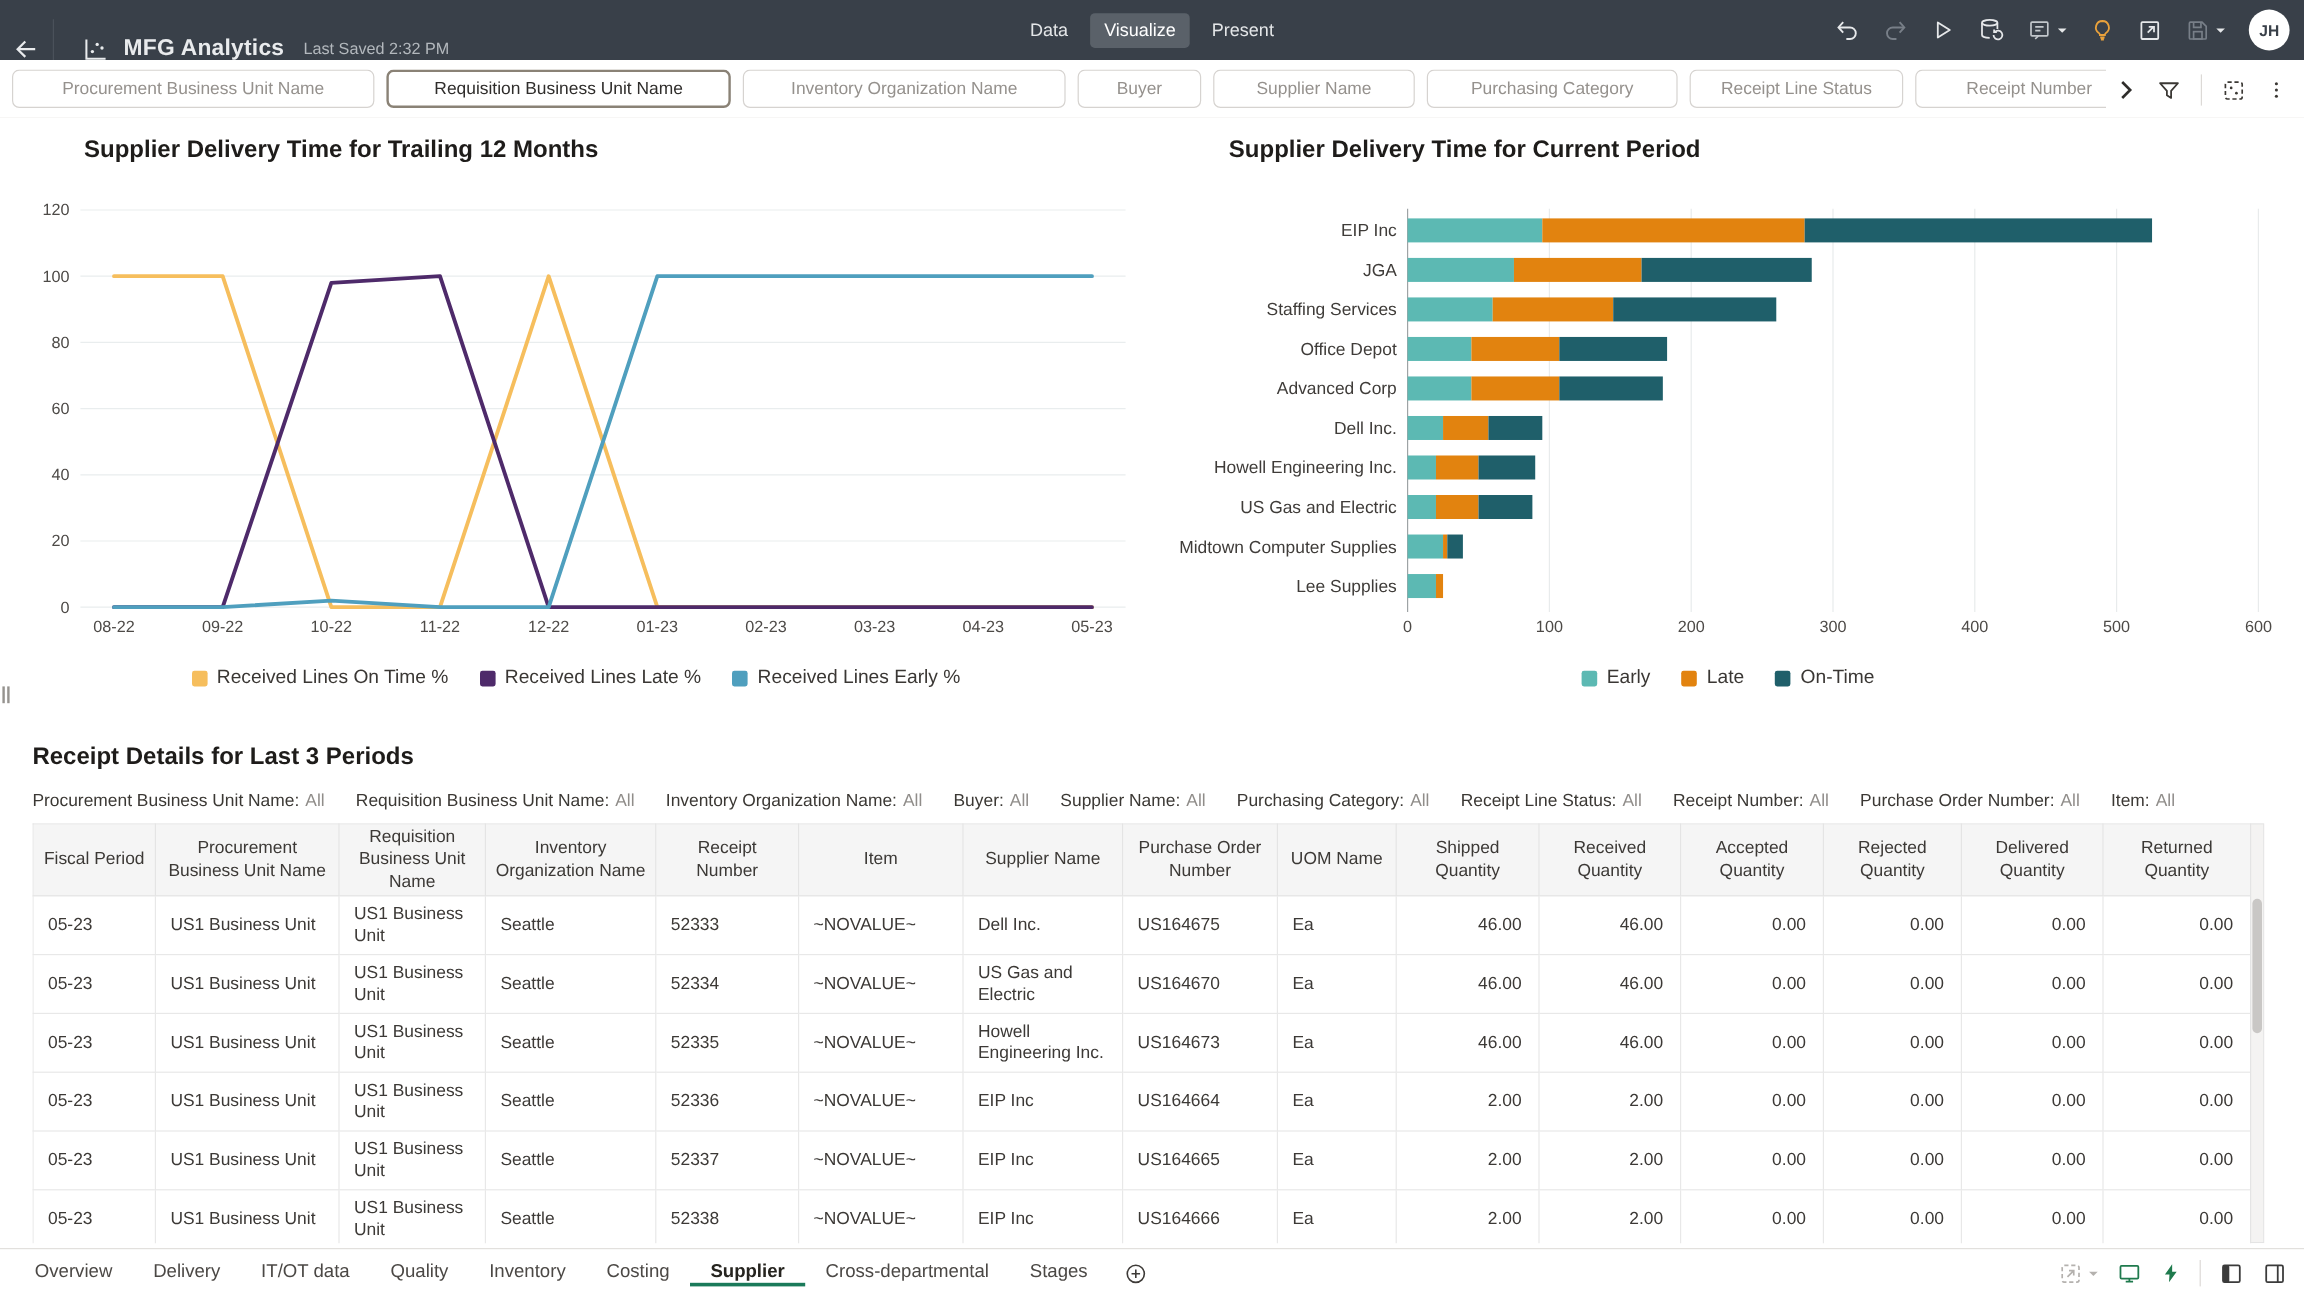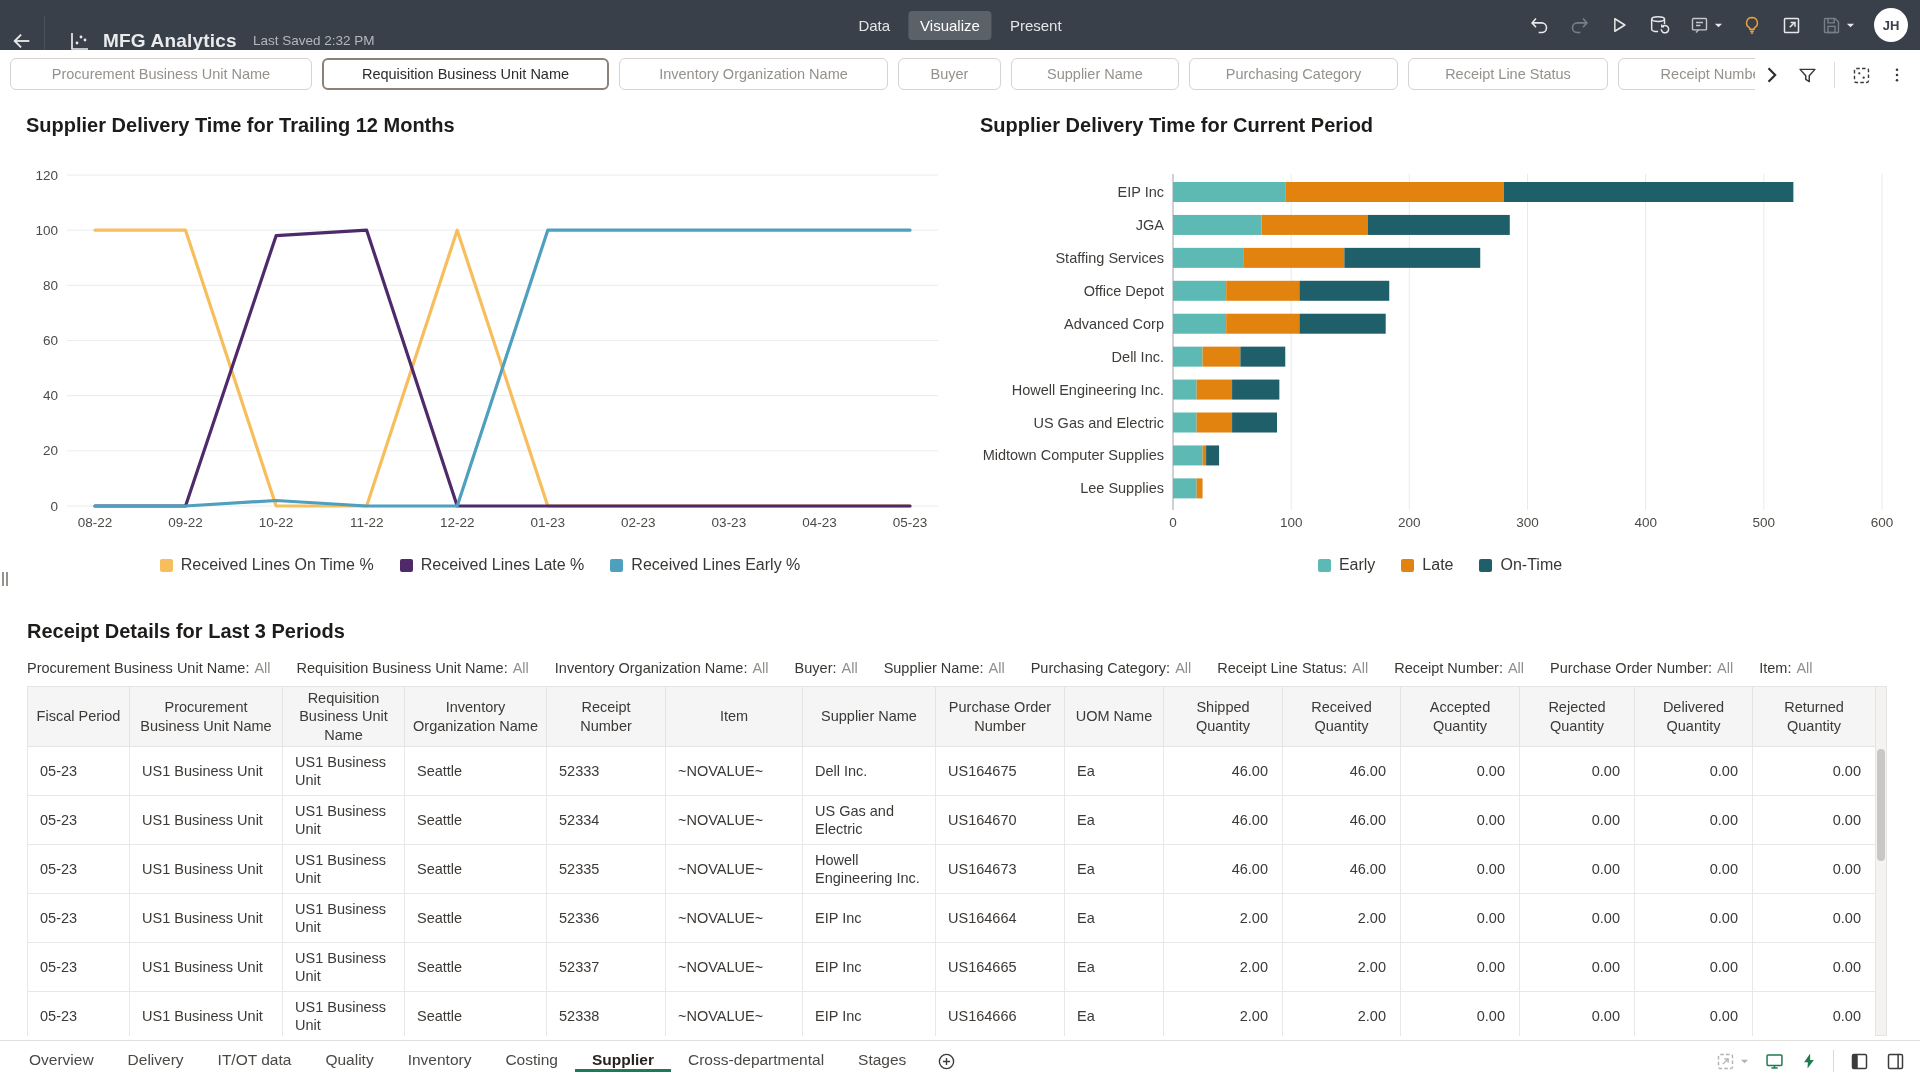--- a/index.html
+++ b/index.html
@@ -33,21 +33,21 @@
   .chip{flex:0 0 auto;height:32px;border:1px solid #D6D3D0;border-radius:6px;display:flex;
         align-items:center;justify-content:center;font-size:14.5px;color:#95918D;background:#fff;cursor:pointer;box-sizing:border-box;}
   .chip.active{border:2px solid #8A8276;color:#2F2D2B;}
   .fbar-right{position:absolute;right:14px;top:8px;height:34px;display:flex;align-items:center;gap:16px;}
   .fbtn{display:flex;align-items:center;color:#3B3834;cursor:pointer;}
   .fdiv{width:1px;height:26px;background:#DCD9D6;}
 
   
   .card{position:absolute;top:98px;width:960px;height:500px;background:#fff;}
   .card.left{left:0;} .card.right{left:960px;}
-  .cardtitle{position:absolute;top:16px;font-size:20px;font-weight:700;color:#1E1C1A;}
+  .cardtitle{position:absolute;top:16px;font-size:20px;font-weight:700;color:#1E1C1A;margin-left:44px;}
   .card.left .cardtitle{left:26px;} .card.right .cardtitle{left:20px;}
   .plot{position:absolute;top:40px;left:0;}
   .legend{position:absolute;top:458px;left:0;width:100%;display:flex;justify-content:center;gap:26px;
           font-size:16px;color:#3A3734;align-items:center;}
   .lg-item{display:flex;align-items:center;gap:8px;}
   .lg-sw{width:13px;height:13px;border-radius:2px;display:inline-block;}
 
   .resize-handle{position:absolute;left:2px;top:572px;display:flex;gap:2px;}
   .resize-handle i{display:block;width:2px;height:14px;background:#96938F;}
 
@@ -176,21 +176,21 @@
 </div>
 
 <div class="fbar">
   <div class="chips" id="chips">
       <div class="chip" style="width: 302px;">Procurement Business Unit Name</div>
       <div class="chip active" style="width: 287px;">Requisition Business Unit Name</div>
       <div class="chip" style="width: 269px;">Inventory Organization Name</div>
       <div class="chip" style="width: 103px;">Buyer</div>
       <div class="chip" style="width: 168px;">Supplier Name</div>
       <div class="chip" style="width: 209px;">Purchasing Category</div>
-      <div class="chip" style="width: 200px;">Receipt Line Status</div>
+      <div class="chip" style="width: 178px;">Receipt Line Status</div>
       <div class="chip" style="width: 190px;">Receipt Number</div>
     </div>
   <div class="fbar-right">
     <span class="fbtn">
       <svg width="20" height="20" viewBox="0 0 24 24" fill="none" stroke="#2F2D2B" stroke-width="2.6">
         <path d="M9 4l8 8-8 8"></path>
       </svg>
     </span>
     <span class="fbtn">
       <svg width="21" height="21" viewBox="0 0 24 24" fill="none" stroke="#3B3834" stroke-width="1.7">

